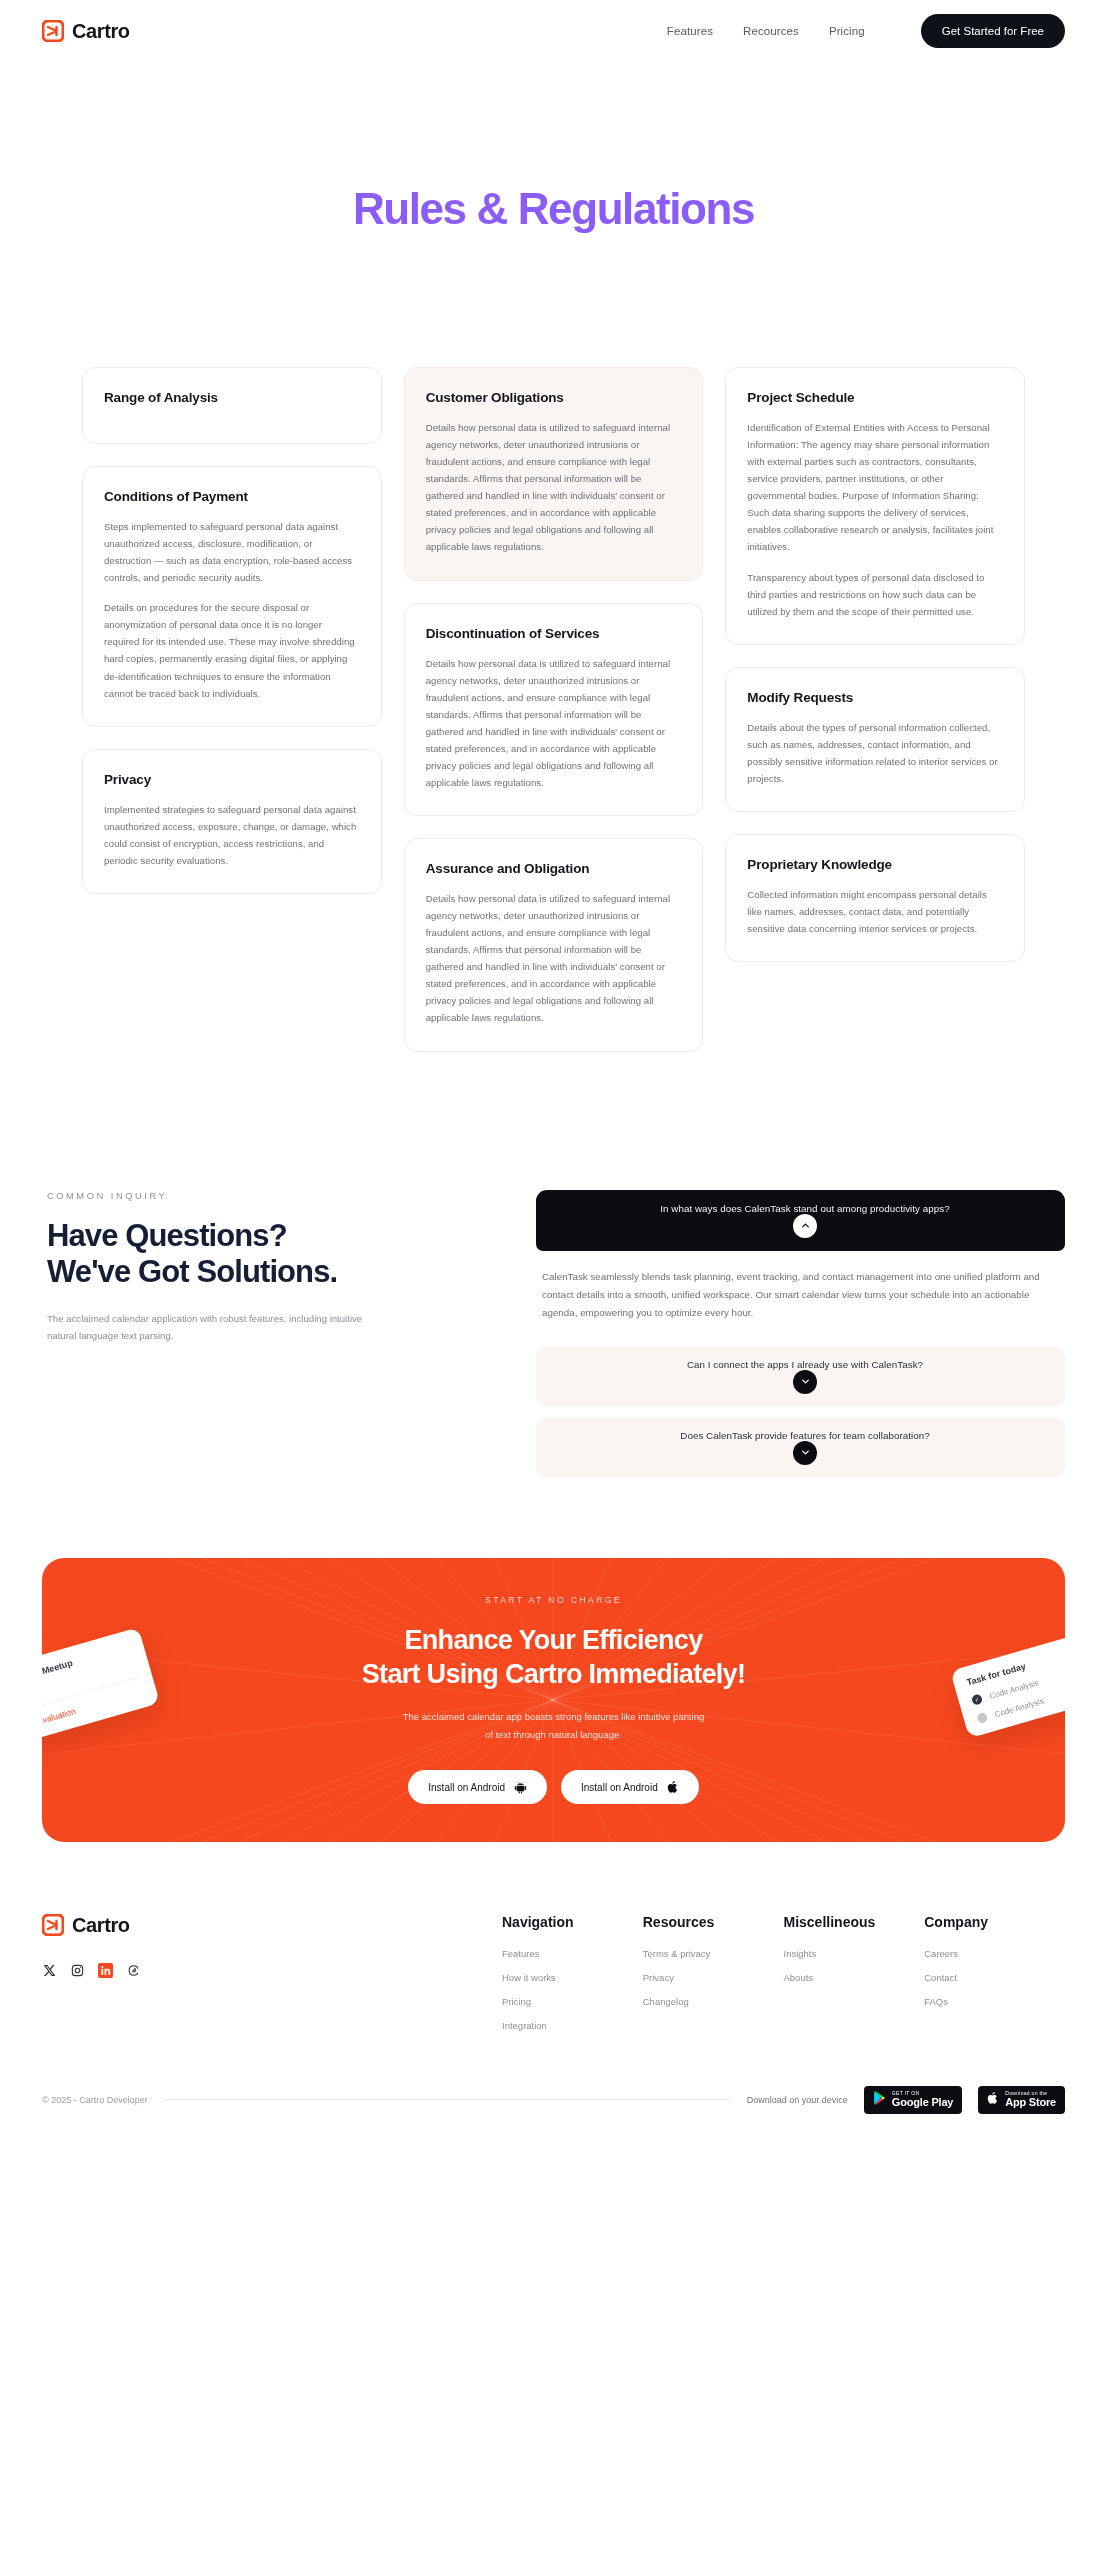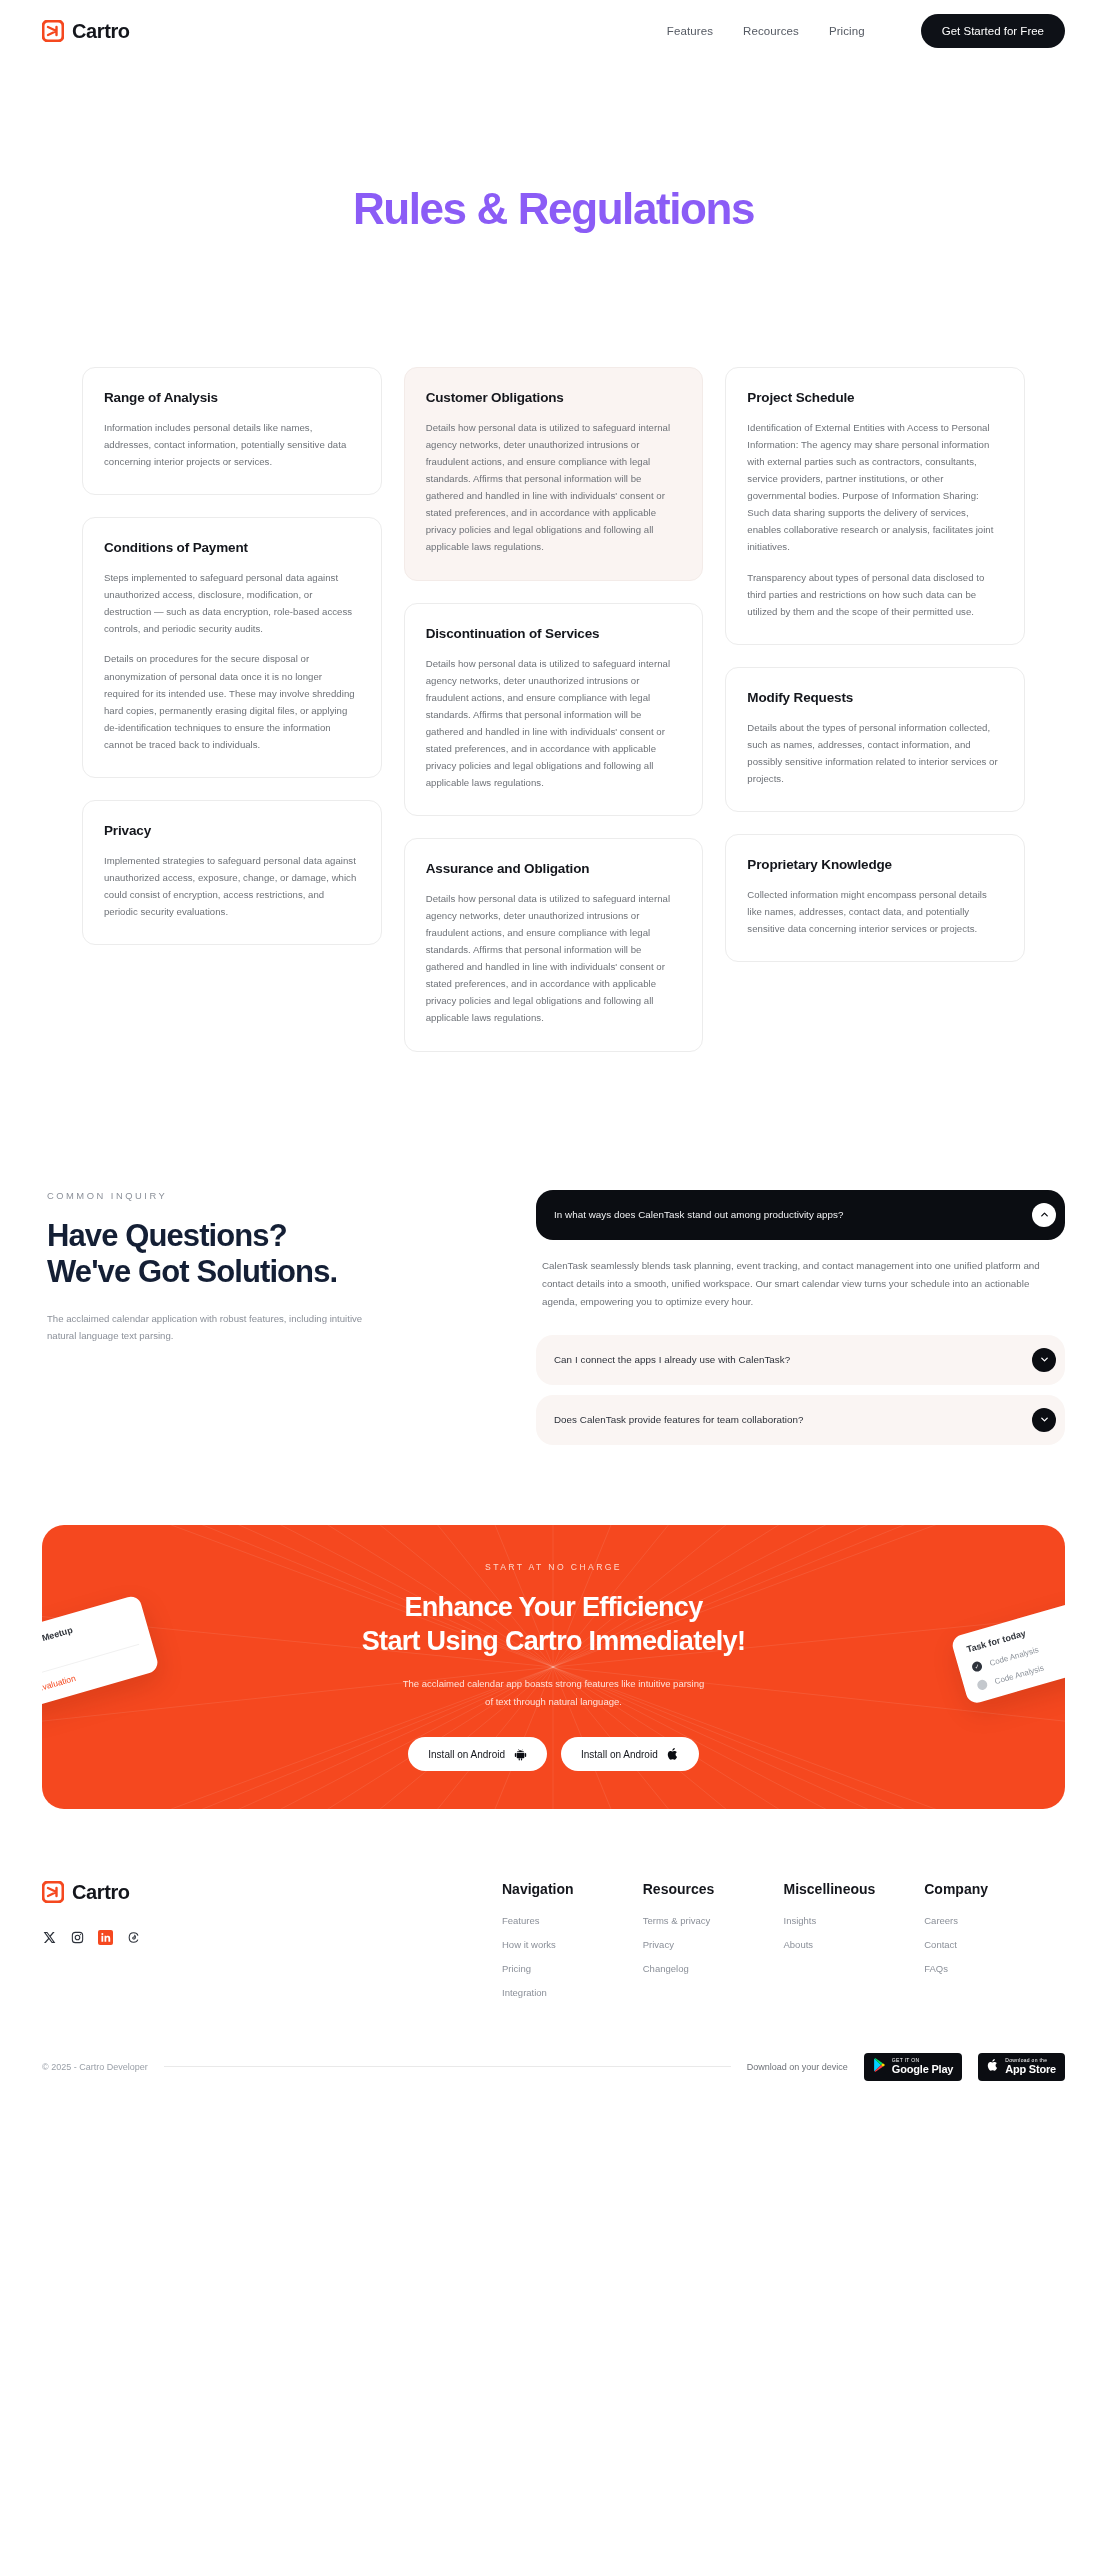--- a/index.html
+++ b/index.html
@@ -120,26 +120,27 @@
     font-size: 9.6px;
     line-height: 1.8;
     color: #8b9099;
     max-width: 330px;
   }
   .faq-right { flex: 1; display: flex; flex-direction: column; gap: 10px; }
   .faq-item { border-radius: 11px; overflow: hidden; }
   .faq-item.open .faq-q { background: #0b0d12; }
   .faq-q {
     background: #faf5f3;
-    border-radius: 17px;
+    border-radius: 7px;
     display: flex;
     align-items: center;
     padding: 13px 9px 13px 18px;
     cursor: pointer;
     min-height: 34px;
+    flex-direction: column;
   }
   .faq-q-text {
     flex: 1;
     font-size: 9.8px;
     color: #2c313a;
     letter-spacing: 0.05px;
   }
   .faq-item.open .faq-q-text { color: #f2f3f5; }
   .chev {
     width: 24px; height: 24px; flex: 0 0 24px;
@@ -309,23 +310,20 @@
     <button class="cta-btn">Get Started for Free</button>
   </div>
 </div>
 
 <h1 class="page-title">Rules &amp; Regulations</h1>
 
 <div class="cards-wrap">
   <div class="col" id="col1">
       <div class="card">
         <div class="card-title">Range of Analysis</div>
-        <div class="card-body">
-          <p>Information includes personal details like names, addresses, contact information, potentially sensitive data concerning interior projects or services.</p>
-        </div>
       </div>
       <div class="card">
         <div class="card-title">Conditions of Payment</div>
         <div class="card-body">
           <p>Steps implemented to safeguard personal data against unauthorized access, disclosure, modification, or destruction — such as data encryption, role-based access controls, and periodic security audits.</p>
           <p> Details on procedures for the secure disposal or anonymization of personal data once it is no longer required for its intended use. These may involve shredding hard copies, permanently erasing digital files, or applying de-identification techniques to ensure the information cannot be traced back to individuals.</p>
         </div>
       </div>
       <div class="card">
         <div class="card-title">Privacy</div>

